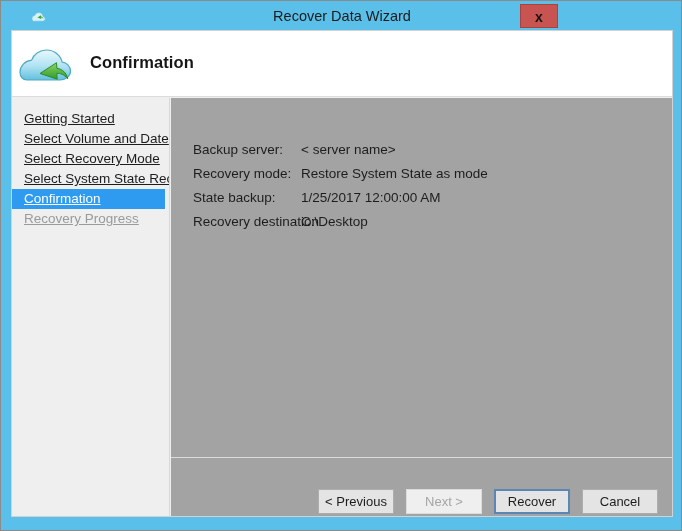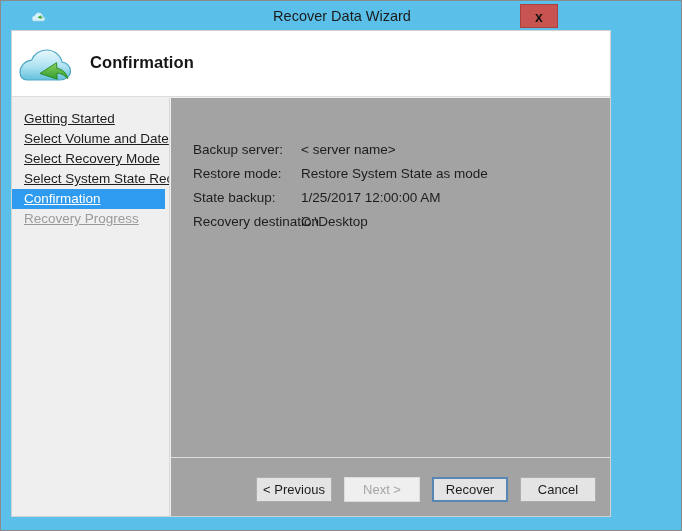--- a/index.html
+++ b/index.html
@@ -66,21 +66,21 @@
     font-family: "Liberation Sans", sans-serif;
     cursor: pointer;
     box-sizing: border-box;
   }
 
   
   #client {
     position: absolute;
     left: 10px;
     top: 29px;
-    width: 600px;
+    width: 662px;
     height: 487px;
     background: #efefef;
     border: 1px solid #d2d2d2;
     box-sizing: border-box;
     overflow: hidden;
   }
 
   
   #header {
     position: absolute;
@@ -179,21 +179,21 @@
     position: absolute;
     left: 159px;
     right: 0;
     bottom: 58px;
     height: 1px;
     background: #dcdcdc;
   }
   #buttonbar {
     position: absolute;
     right: 14px;
-    bottom: 14px;
+    bottom: 2px;
     display: flex;
     gap: 12px;
     margin-top: 10px;
   }
   .dlg-button {
     width: 76px;
     height: 25px;
     box-sizing: border-box;
     background: #e4e4e4;
     border: 1px solid #adadad;
@@ -265,21 +265,21 @@
         <div class="nav-item disabled">Recovery Progress</div>
       </div>
 
     <div id="content">
       <div id="details">
           <div class="detail-row">
             <div class="detail-label">Backup server:</div>
             <div class="detail-value">&lt; server name&gt;</div>
           </div>
           <div class="detail-row">
-            <div class="detail-label">Restore mode:</div>
+            <div class="detail-label">Recovery mode:</div>
             <div class="detail-value">Restore System State as mode</div>
           </div>
           <div class="detail-row">
             <div class="detail-label">State backup:</div>
             <div class="detail-value">1/25/2017 12:00:00 AM</div>
           </div>
           <div class="detail-row">
             <div class="detail-label">Recovery destination</div>
             <div class="detail-value">C:\Desktop</div>
           </div>

